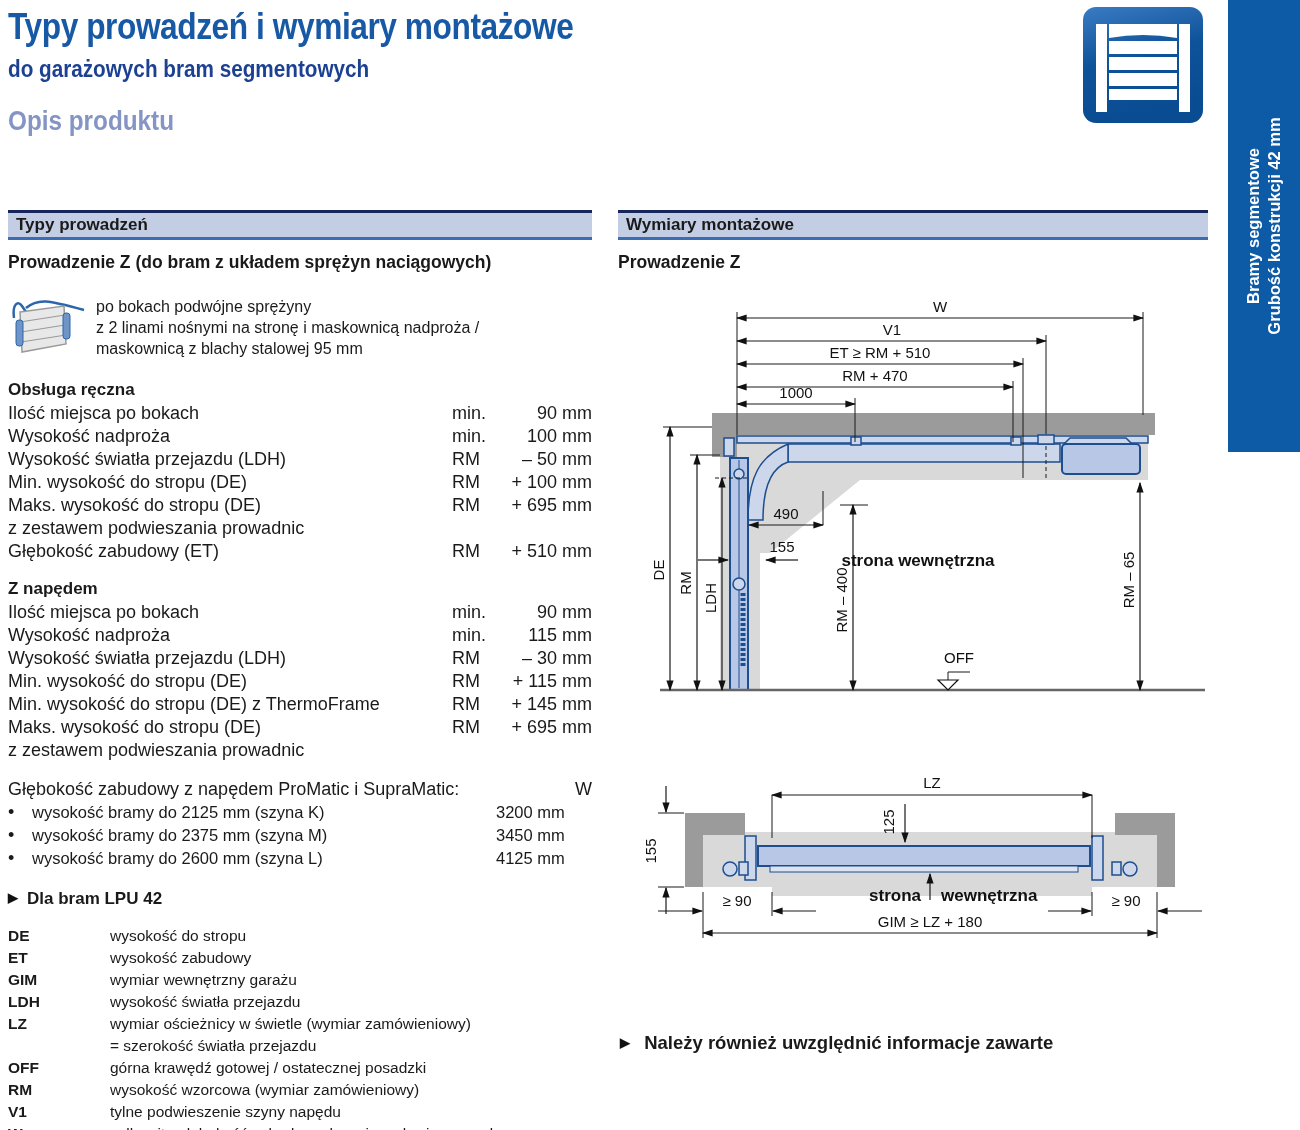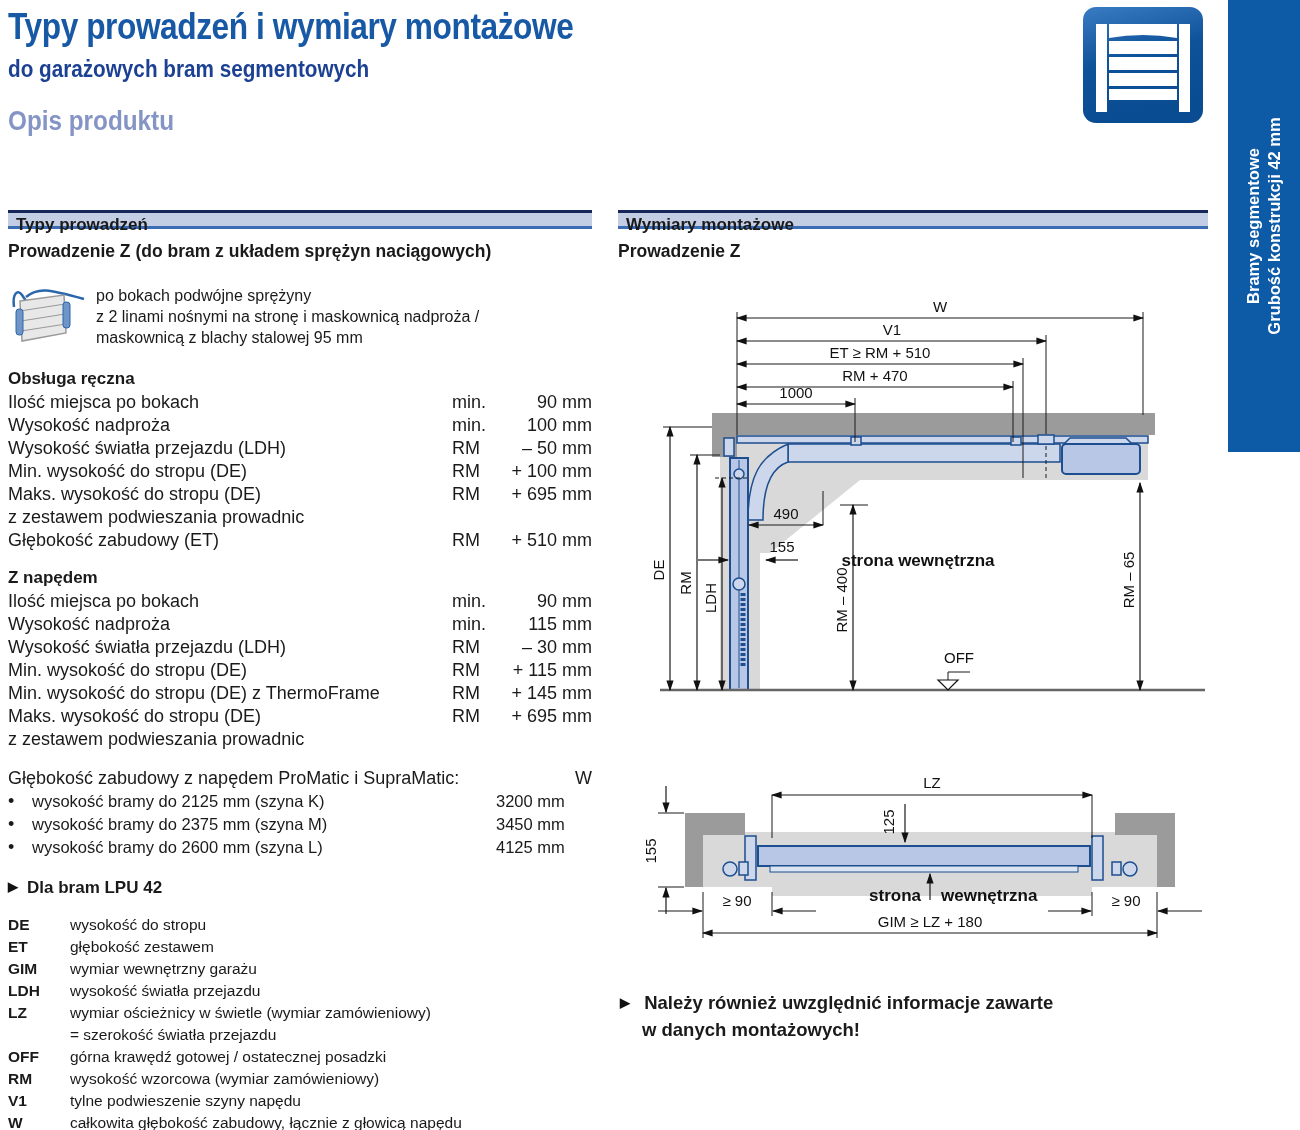--- a/index.html
+++ b/index.html
@@ -19,21 +19,21 @@
   .vtab-inner{position:absolute;left:50%;top:50%;transform:translate(-50%,-50%) rotate(-90deg);
       white-space:nowrap;color:#fff;font-weight:bold;font-size:16.5px;line-height:21px;text-align:center;}
 
   
   .door-icon{position:absolute;left:1083px;top:7px;}
 
   
   .col-left{position:absolute;left:8px;top:210px;width:584px;}
   .col-right{position:absolute;left:618px;top:210px;width:590px;height:920px;}
 
-  .secbar{box-sizing:border-box;height:19px;background:#c3cee4;border-top:3px solid #16265a;
+  .secbar{box-sizing:border-box;height:30px;background:#c3cee4;border-top:3px solid #16265a;
       border-bottom:3px solid #3c6db4;font-weight:bold;font-size:17px;line-height:24px;padding-left:8px;}
   .subhead{margin-top:10px;font-size:17.5px;font-weight:bold;line-height:24px;}
 
   .intro{display:flex;margin-top:20px;}
   .intro-icon{width:88px;flex:0 0 88px;}
   .intro-text{font-size:16px;line-height:21px;padding-top:2px;}
 
   .grp-head{margin-top:14px;font-size:17px;font-weight:bold;line-height:24px;}
   .srow{display:flex;line-height:23px;font-size:18px;}
   .sl{flex:1;}
@@ -46,26 +46,26 @@
   .bdot::before{content:"\2022";font-size:18px;}
   .bl{flex:1;}
   .bv{width:96px;text-align:left;}
 
   .lpu{margin-top:17px;font-size:17px;font-weight:bold;line-height:24px;}
   .tri::before{content:"\25B6";font-size:13px;margin-right:9px;position:relative;top:-2px;color:#111;}
 
   .legend{margin-top:13px;}
   .lrow{display:flex;line-height:22px;font-size:15.5px;}
   .lkey{width:62px;font-weight:bold;}
-  .ldesc{flex:1;}
+  .ldesc{flex:1;margin-left:40px;}
 
   
   .diag1{position:absolute;left:0;top:78px;}
   .diag2{position:absolute;left:0;top:560px;}
-  .note{position:absolute;left:2px;top:780px;font-size:18.5px;font-weight:bold;line-height:25px;}
+  .note{position:absolute;left:2px;top:820px;font-size:18.5px;font-weight:bold;line-height:25px;}
   .note .l2{padding-left:22px;}
 
   
   svg text{font-family:"Liberation Sans",sans-serif;font-size:15px;fill:#111;}
   svg text.b{font-weight:bold;font-size:17px;}
   .dim{stroke:#1a1a1a;stroke-width:1.2;fill:none;}
   .ext{stroke:#1a1a1a;stroke-width:1;fill:none;}
   .dsh{stroke:#1a1a1a;stroke-width:1;stroke-dasharray:4 3;fill:none;}
   .bl1{fill:#ccd7eb;stroke:#1d4e8f;stroke-width:1.5;}
   .bl2{fill:#b9c7e6;stroke:#1d4e8f;stroke-width:2;}
@@ -227,21 +227,21 @@
 
     <div class="lpu tri"><span>Dla bram LPU 42</span></div>
 
     <div class="legend">
       <div class="lrow">
           <span class="lkey">DE</span>
           <span class="ldesc">wysokość do stropu</span>
         </div>
       <div class="lrow">
           <span class="lkey">ET</span>
-          <span class="ldesc">głębokość zestawem</span>
+          <span class="ldesc">wysokość zabudowy</span>
         </div>
       <div class="lrow">
           <span class="lkey">GIM</span>
           <span class="ldesc">wymiar wewnętrzny garażu</span>
         </div>
       <div class="lrow">
           <span class="lkey">LDH</span>
           <span class="ldesc">wysokość światła przejazdu</span>
         </div>
       <div class="lrow">
@@ -402,17 +402,16 @@
       <text x="508" y="136" text-anchor="middle">≥ 90</text>
 
       <line x1="85" y1="122" x2="85" y2="168" class="ext"></line>
       <line x1="539" y1="122" x2="539" y2="168" class="ext"></line>
       <line x1="85" y1="163" x2="539" y2="163" class="dim" marker-start="url(#ar2)" marker-end="url(#ar2)"></line>
       <text x="312" y="157" text-anchor="middle">GIM ≥ LZ + 180</text>
     </svg>
 
     <div class="note tri">
       <span>Należy również uwzględnić informacje zawarte</span>
-      <div class="l2">w danych montażowych!</div>
     </div>
   </div>
 
 </div>
 
 </body></html>

